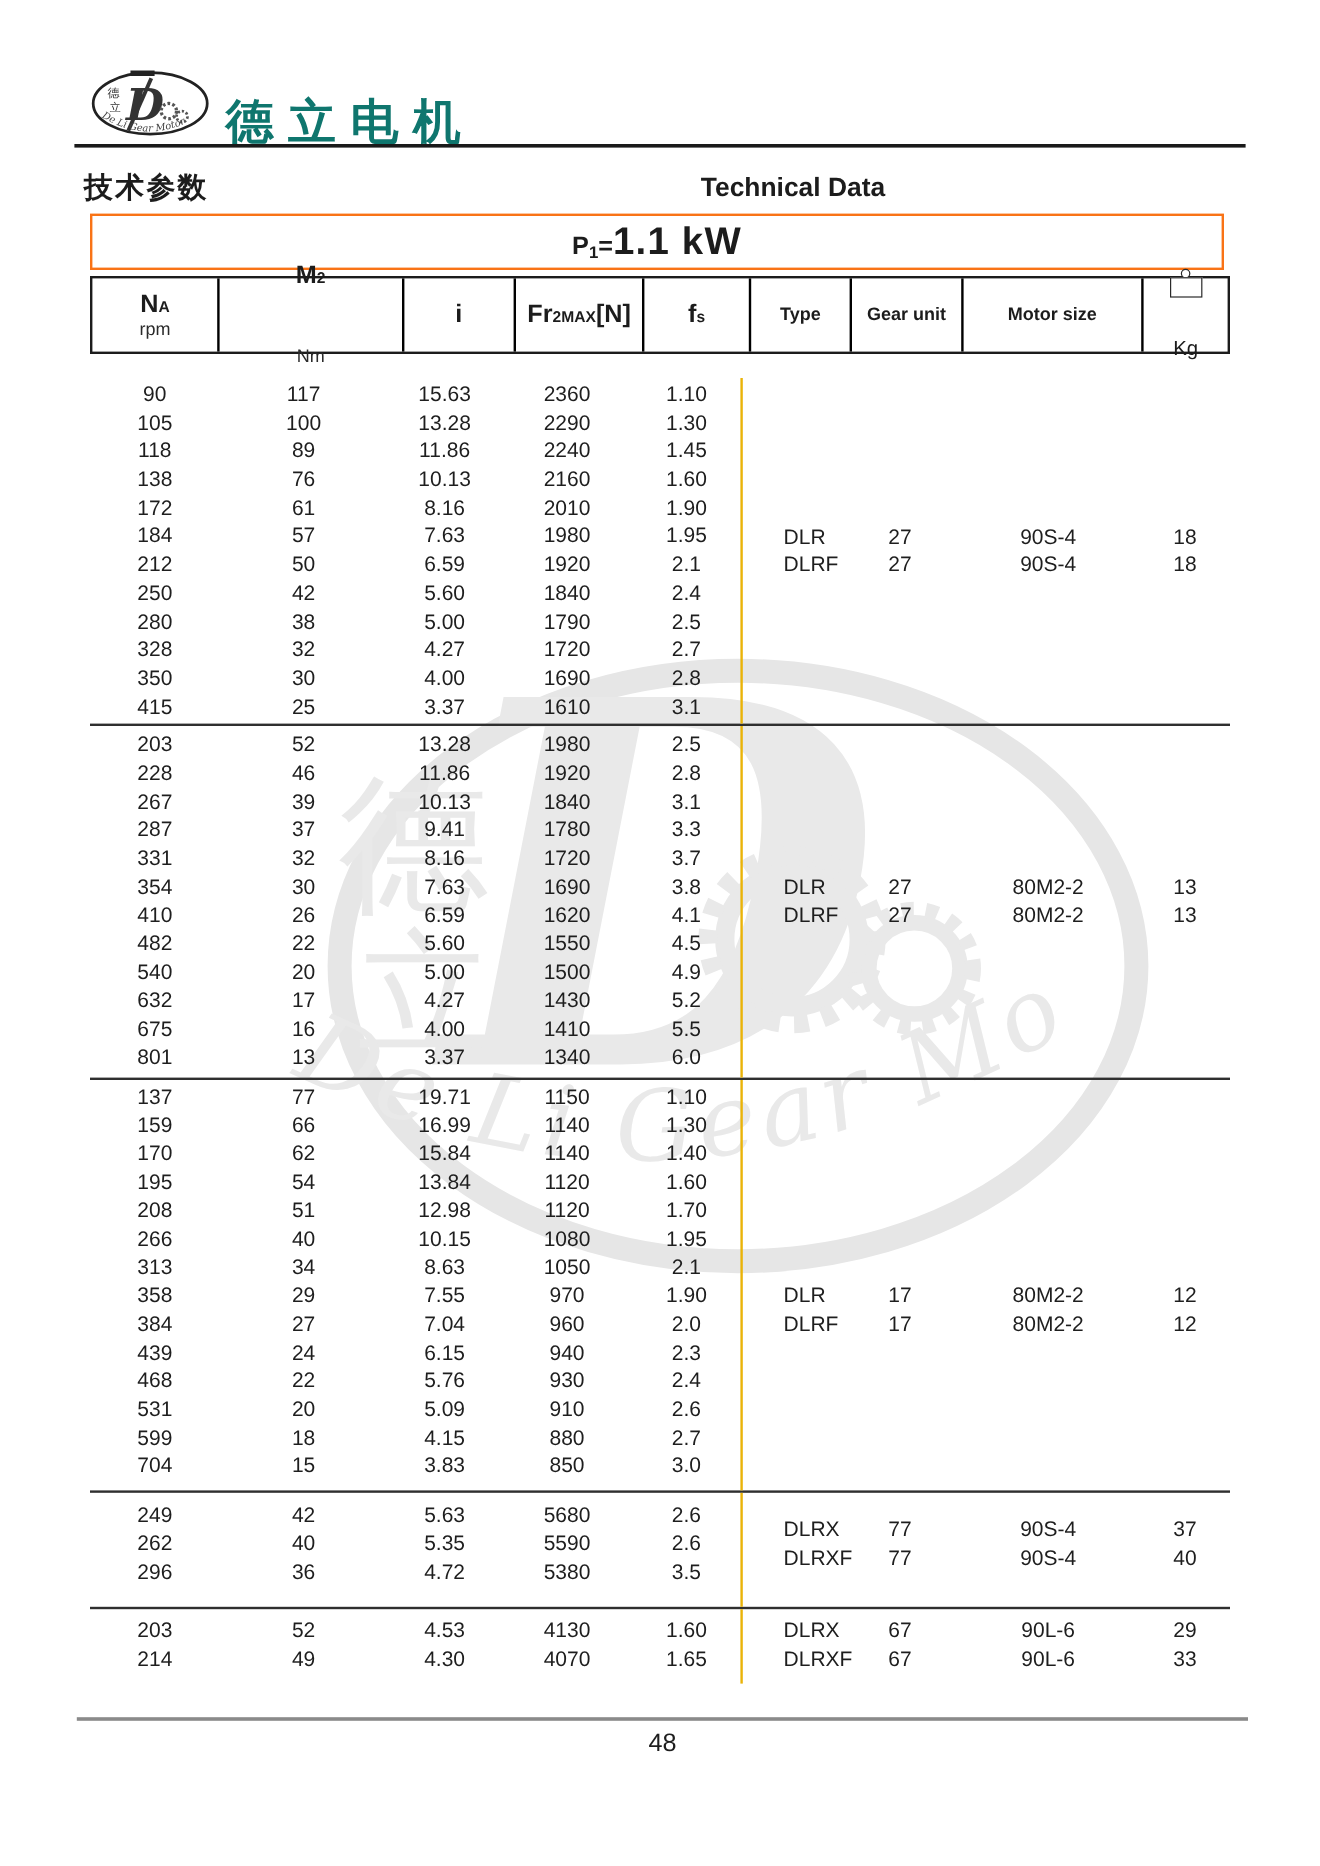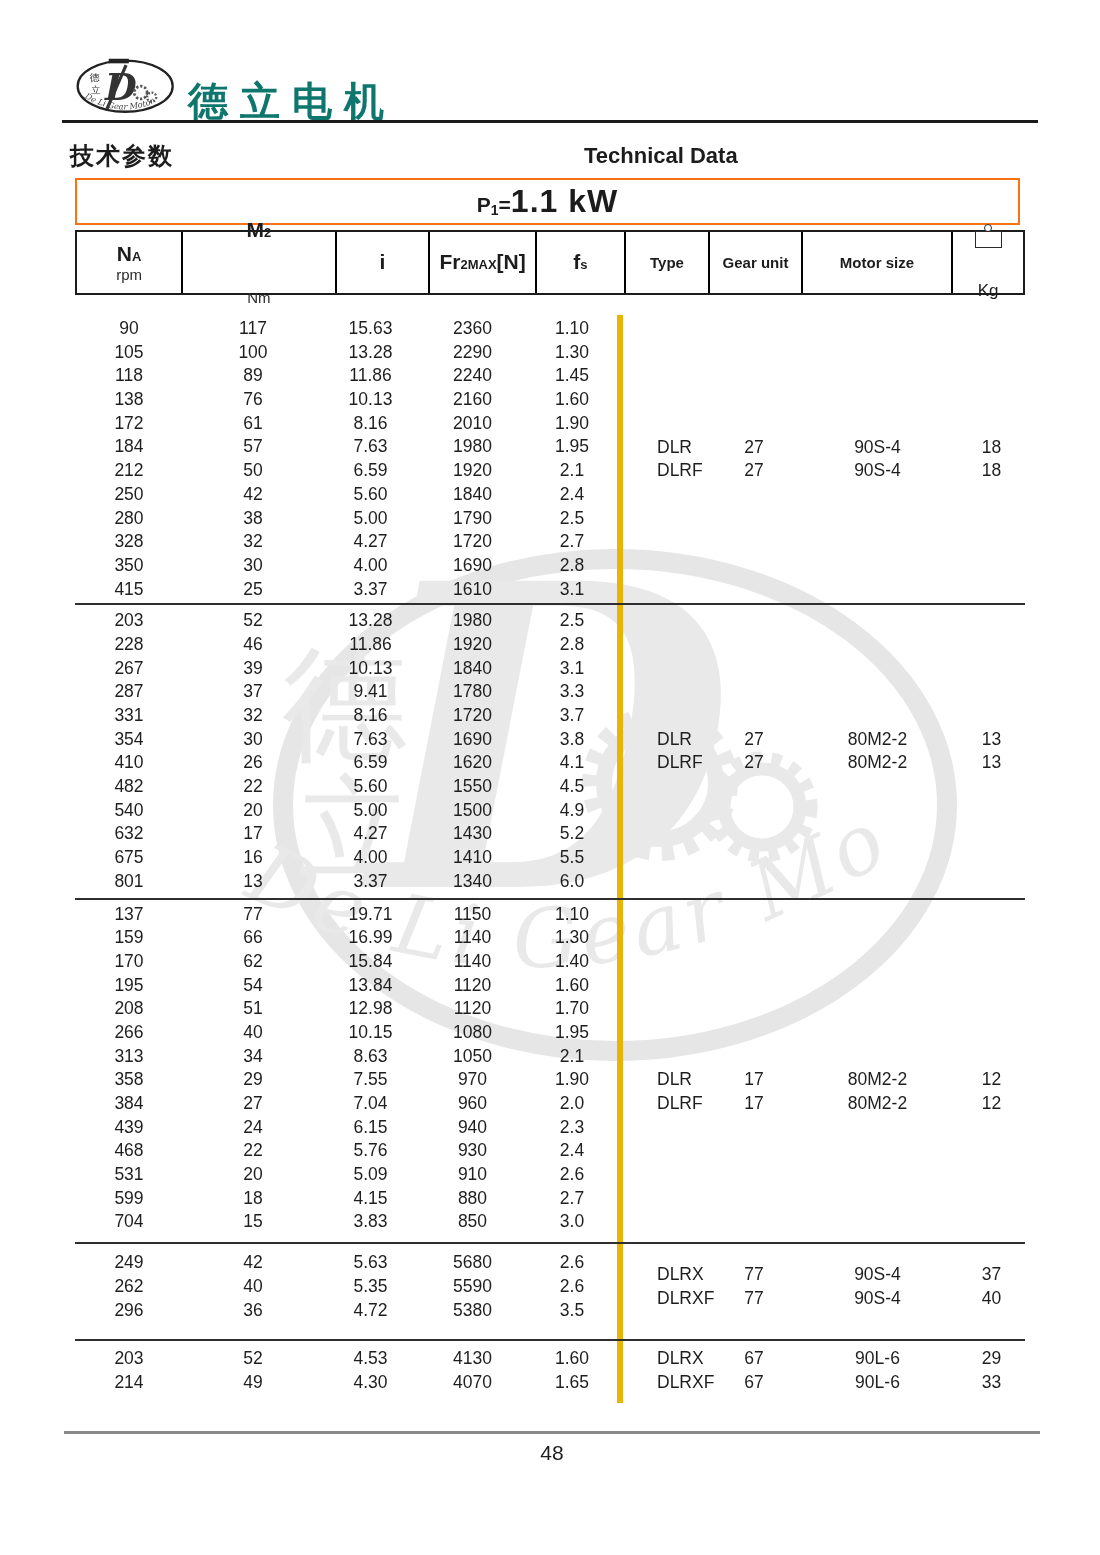--- a/index.html
+++ b/index.html
@@ -42,21 +42,21 @@
   .kg-label { font-size:17px; margin-top:1px; }
 
   
   .watermark { position:absolute; left:170px; top:535px; width:800px; height:560px; z-index:0; }
 
   
   .tbody { position:absolute; left:75px; top:315px; width:950px; z-index:1; }
   .table-section { display:flex; align-items:stretch; border-bottom:2px solid #2f2f2f; }
   .table-section:last-child { border-bottom:none; }
   .sec-left { width:542px; }
-  .sec-right { width:408px; border-left:6px solid #eab308; }
+  .sec-right { width:408px; border-left:2px solid #eab308; }
   .data-row, .model-row { display:flex; height:23.7px; line-height:23.7px; font-size:17.5px; color:#1e1e1e; }
   .dcell { text-align:center; flex-shrink:0; }
   .d0{width:108px;} .d1{width:140px;} .d2{width:95px;text-align:center;} .d3{width:109px;} .d4{width:90px;}
   .mcell { flex-shrink:0; text-align:center; white-space:nowrap; }
   .m0{width:84px; text-align:left; padding-left:34px; overflow:visible;}
   .m1{width:94px;} .m2{width:153px;} .m3{width:75px;}
   
   .table-section:nth-child(1) .sec-left { padding:2px 0; }
   .table-section:nth-child(2) .sec-left { padding:4px 0; }
   .table-section:nth-child(3) .sec-left { padding:3px 0 8px; }

